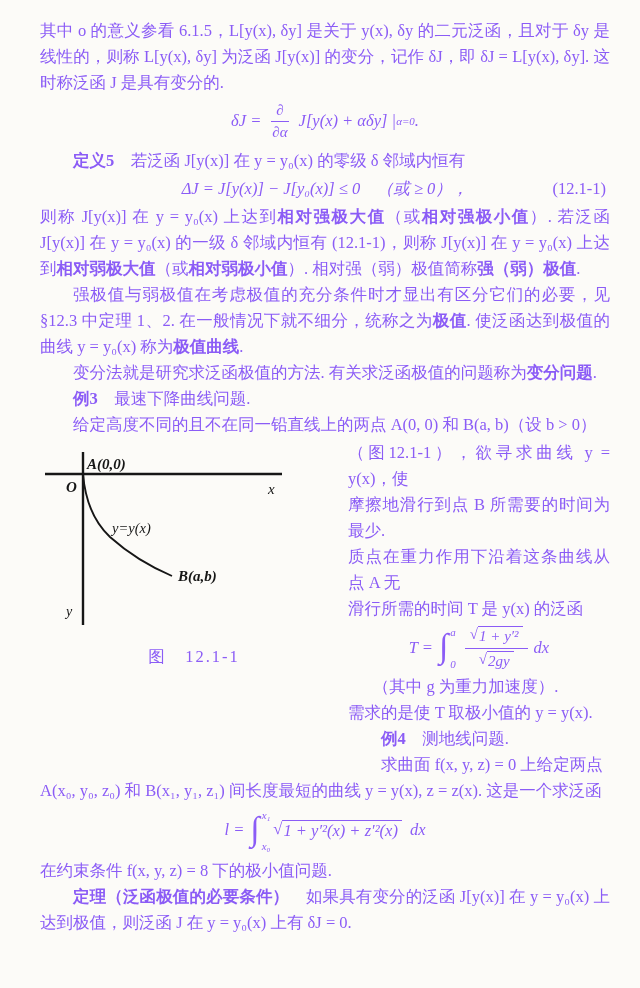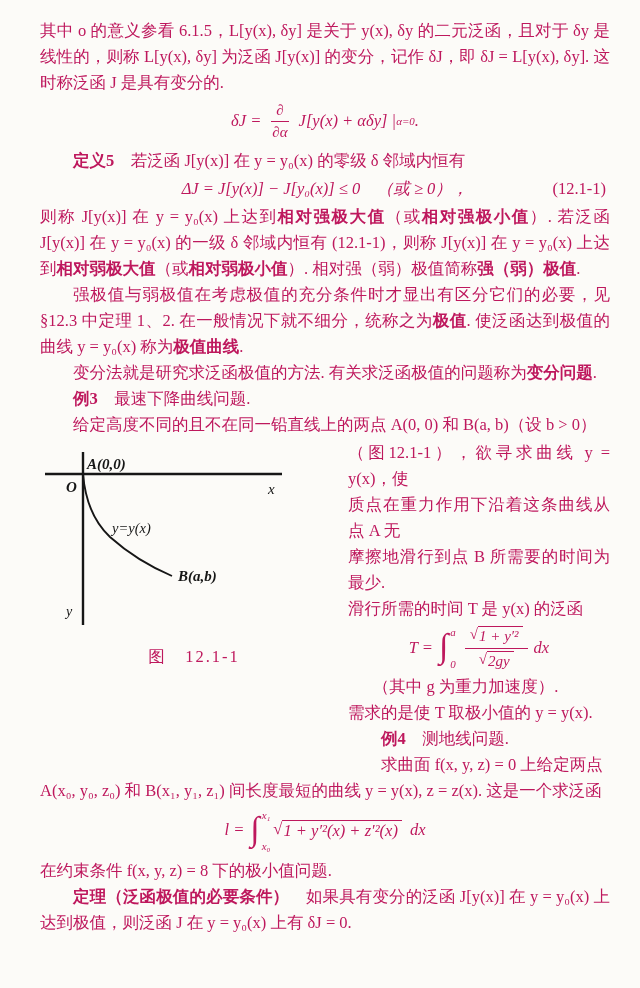--- a/index.html
+++ b/index.html
@@ -1,21 +1,21 @@
 <!DOCTYPE html>
 <html><head>
 <meta charset="utf-8">
 <style>
   html,body{margin:0;padding:0;background:#e8e6e1;}
   .page{
     position:relative;
     width:640px;height:988px;
     margin:0 auto;
     background:#fcfbf8;
-    color:#be185d;
+    color:#8b5cf6;
     font-family:"Liberation Serif","DejaVu Serif",serif;
     font-size:16.5px;
     line-height:26px;
     box-sizing:border-box;
     padding:18px 30px 0 40px;
     overflow:hidden;
   }
   p{margin:0;text-align:justify;}
   .indent{text-indent:2em;}
   .b{font-weight:bold;}
@@ -99,22 +99,22 @@
         <text class="svgtext" x="228" y="48" font-size="15">x</text>
         <text class="svgtext" x="26" y="170" font-size="14">y</text>
         <text class="svgtext" x="72" y="87" font-size="14.5">y=y(x)</text>
         <text class="svgtext" x="138" y="135" font-size="15" font-weight="bold">B(a,b)</text>
       </svg>
       <div class="figcaption">图　12.1-1</div>
     </div>
 
     <div class="rcol">
       <p>（图12.1-1），欲寻求曲线 y = y(x)，使</p>
+      <p>摩擦地滑行到点 B 所需要的时间为最少.</p>
       <p>质点在重力作用下沿着这条曲线从点 A 无</p>
-      <p>摩擦地滑行到点 B 所需要的时间为最少.</p>
       <p>滑行所需的时间 T 是 y(x) 的泛函</p>
 
       <div class="formula">
         <span>T =</span>
         <span class="intwrap">
           <span class="int">∫</span>
           <span class="limits">
             <span class="lt">a</span>
             <span class="lb">0</span>
           </span>

